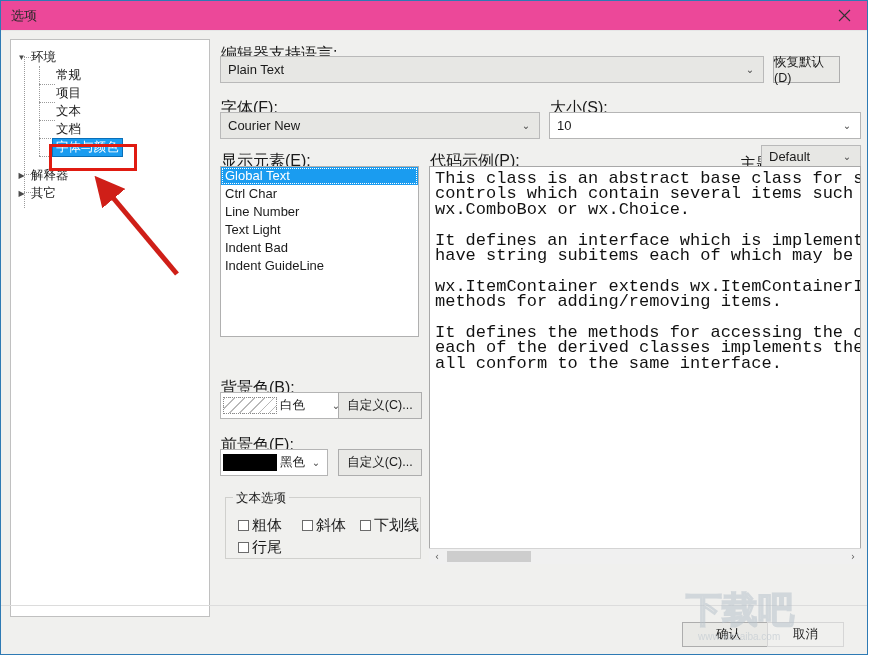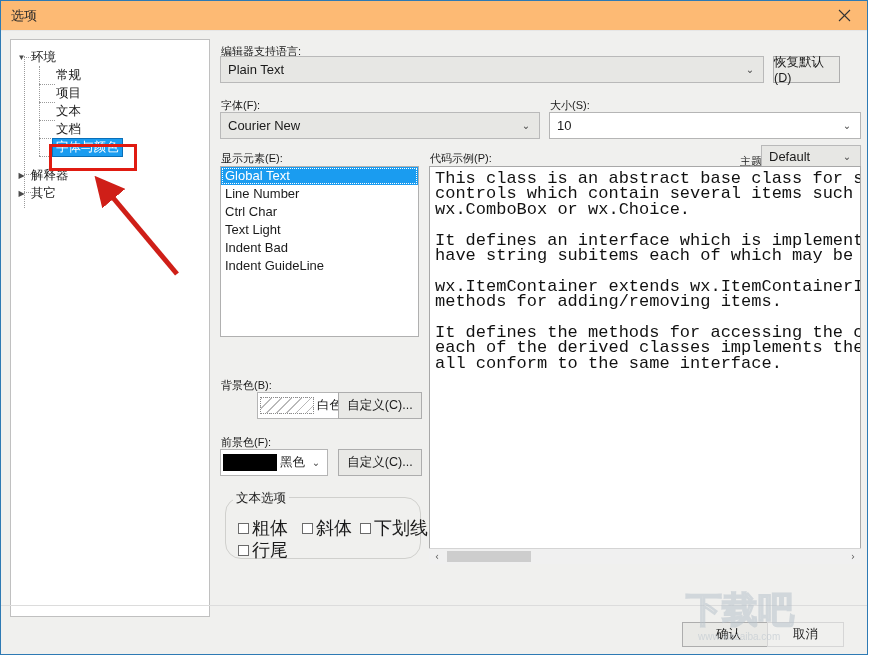--- a/index.html
+++ b/index.html
@@ -11,21 +11,21 @@
   }
   .dialog{
     position:absolute;left:0;top:0;width:868px;height:655px;
     border:1px solid #2e7ab4;
     background:#f0f0ee;
     box-sizing:border-box;
   }
   
   .titlebar{
     position:absolute;left:0;top:0;width:100%;height:30px;
-    background:#fdba74;
+    background:#ec4899;
     border-bottom:1px solid #e6e6e6;
     box-sizing:border-box;
   }
   .title-text{
     position:absolute;left:10px;top:6px;
     font-size:13px;color:#2b2b2b;
   }
   .close-btn{
     position:absolute;right:0;top:0;width:45px;height:29px;
     display:flex;align-items:center;justify-content:center;
@@ -54,21 +54,21 @@
   }
   .dotted-v{
     position:absolute;border-left:1px dotted #9a9a9a;width:0;
   }
   .dotted-h{
     position:absolute;border-top:1px dotted #9a9a9a;height:0;
   }
 
   
   .pane{position:absolute;left:218px;top:36px;width:642px;height:540px;}
-  .lbl{position:absolute;font-size:11px;color:#1a1a1a;white-space:nowrap;}
+  .lbl{position:absolute;font-size:16px;color:#1a1a1a;white-space:nowrap;}
 
   .combo{
     position:absolute;box-sizing:border-box;
     border:1px solid #b5b5b5;background:#ffffff;
     font-size:13px;color:#1a1a1a;
     display:flex;align-items:center;cursor:default;
   }
   .combo.disabled{background:#e7e7e4;border-color:#b9b9b9;}
   .combo .val{padding-left:7px;flex:1;overflow:hidden;white-space:nowrap;}
   .combo .arrow{
@@ -138,21 +138,21 @@
   
   .group{
     position:absolute;box-sizing:border-box;border:1px solid #d0d0cd;
   }
   .group-title{
     position:absolute;top:-8px;left:7px;background:#f0f0ee;
     padding:0 3px;font-size:12.5px;color:#1a1a1a;
   }
   .cb{
     position:absolute;display:flex;align-items:center;
-    font-size:18px;color:#1a1a1a;cursor:pointer;white-space:nowrap;
+    font-size:15px;color:#1a1a1a;cursor:pointer;white-space:nowrap;
   }
   .cbbox{
     width:11px;height:11px;border:1px solid #6b6b6b;background:#fff;
     margin-right:3px;box-sizing:border-box;
   }
 
   
   .sep{
     position:absolute;left:0;right:0;top:604px;height:1px;background:#dcdcdc;
   }
@@ -249,22 +249,22 @@
 
     <div class="lbl" style="left:211px;top:114px;">代码示例(P):</div>
     <div class="lbl" style="left:521px;top:117px;">主题:</div>
     <div class="combo disabled" style="left:542px;top:108px;width:100px;height:22px;">
       <span class="val">Default</span>
       <span class="arrow">⌄</span>
     </div>
 
     <div class="listbox" style="left:1px;top:129px;width:199px;height:171px;">
       <div class="li sel">Global Text</div>
+      <div class="li">Ctrl Char</div>
       <div class="li">Line Number</div>
-      <div class="li">Ctrl Char</div>
       <div class="li">Text Light</div>
       <div class="li">Indent Bad</div>
       <div class="li">Indent GuideLine</div>
     </div>
 
     <div class="codebox" style="left:210px;top:129px;width:432px;height:398px;">
       <pre class="codepre">This class is an abstract base class for some wxWidget
 controls which contain several items such as wx.ListBo
 wx.ComboBox or wx.Choice.
 
@@ -280,36 +280,36 @@
     </div>
     <div class="hscroll" style="left:210px;top:511px;width:432px;height:16px;">
       <span class="hs-arrow">‹</span>
       <span class="hs-track">
         <span class="hs-thumb" style="left:2px;width:84px;"></span>
       </span>
       <span class="hs-arrow">›</span>
     </div>
 
     <div class="lbl" style="left:2px;top:341px;">背景色(B):</div>
-    <div class="swatchcombo" style="left:1px;top:355px;width:128px;height:27px;margin-left:37px;">
+    <div class="swatchcombo" style="left:1px;top:355px;width:128px;height:27px;">
       <span class="swatch white"></span>
       <span class="sname">白色</span>
       <span class="arrow">⌄</span>
     </div>
     <div class="btn" style="left:119px;top:355px;width:84px;height:27px;">自定义(C)...</div>
 
     <div class="lbl" style="left:2px;top:398px;">前景色(F):</div>
     <div class="swatchcombo" style="left:1px;top:412px;width:108px;height:27px;">
       <span class="swatch black"></span>
       <span class="sname">黑色</span>
       <span class="arrow">⌄</span>
     </div>
     <div class="btn" style="left:119px;top:412px;width:84px;height:27px;">自定义(C)...</div>
 
-    <div class="group" style="left:6px;top:460px;width:196px;height:62px;border-radius:16px;">
+    <div class="group" style="left:6px;top:460px;width:196px;height:62px;">
       <span class="group-title">文本选项</span>
       <span class="cb" style="left:12px;top:18px;">
         <span class="cbbox"></span>
         <span>粗体</span>
       </span>
       <span class="cb" style="left:76px;top:18px;">
         <span class="cbbox"></span>
         <span>斜体</span>
       </span>
       <span class="cb" style="left:134px;top:18px;">

